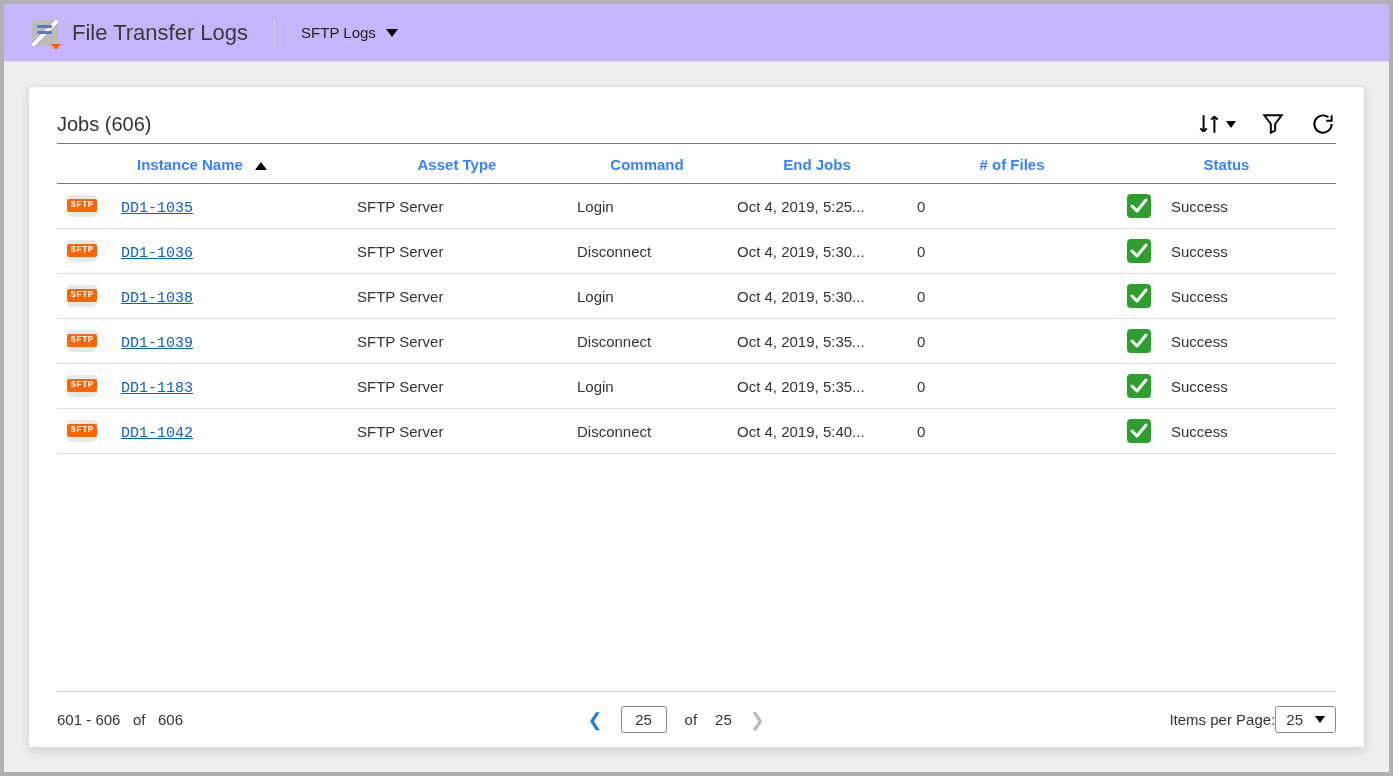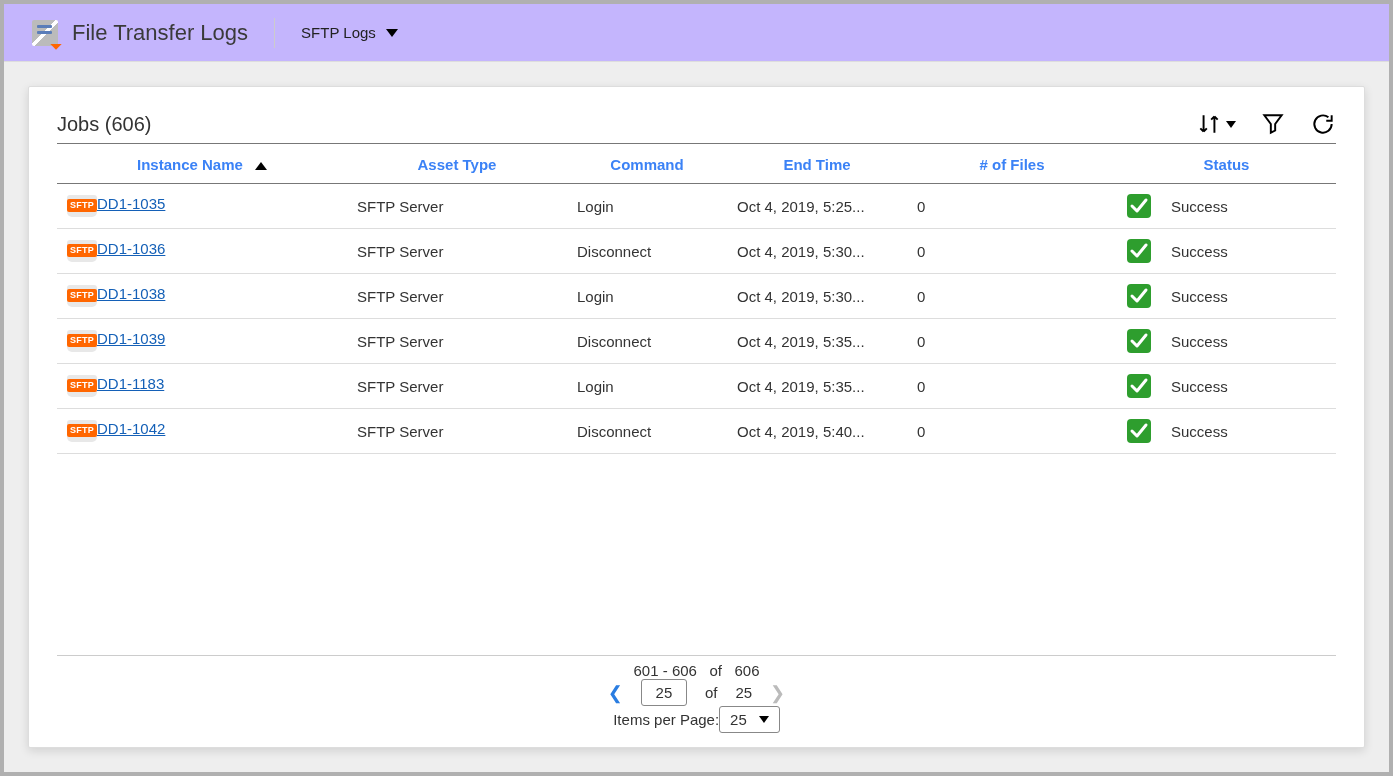--- a/index.html
+++ b/index.html
@@ -146,21 +146,21 @@
   tbody td{
     border-bottom:1px solid #ddd;
     padding:10px 10px;
     font-size:15px;
     color:#333;
     white-space:nowrap;
     overflow:hidden;
     text-overflow:ellipsis;
   }
   .row-instance{
-    display:flex; align-items:flex-start; gap:0;
+    display:flex; align-items:flex-end; gap:24px;font-family:Liberation Mono, monospace;
   }
   .sftp-badge{
     position:relative;
     width:30px;height:22px;
     background:#e8e8e8;
     border-radius:3px 3px 5px 5px;
   }
   .sftp-badge::before{
     content:"SFTP";
     position:absolute;
@@ -182,27 +182,26 @@
   .ok-box{
     width:24px;height:24px;
     background:var(--green);
     border-radius:4px;
     display:flex; align-items:center; justify-content:center;
   }
   .ok-box svg{stroke:#fff; fill:none; stroke-width:3; stroke-linecap:round; stroke-linejoin:round;}
   .pager{
     margin-top:auto;
     border-top:1px solid #ccc;
-    padding-top:6px;
+    padding-top:14px;
     display:flex;
     align-items:center;
     justify-content:space-between;
     font-size:15px;
     color:#333;
-    flex-direction:column;
   }
   .pager-center{
     display:flex; align-items:center; gap:18px;
   }
   .pg-box{
     border:1px solid #888;
     border-radius:3px;
     width:46px; text-align:center;
     padding:4px 4px;
     font-size:15px;
@@ -266,21 +265,21 @@
 
       <table>
         <thead>
           <tr>
             <th class="col-instance">
               <span>Instance Name</span>
               <span class="sort-tri"></span>
             </th>
             <th class="col-asset">Asset Type</th>
             <th class="col-cmd">Command</th>
-            <th class="col-end">End Time</th>
+            <th class="col-end">End Jobs</th>
             <th class="col-files"># of Files</th>
             <th class="col-status">Status</th>
           </tr>
         </thead>
         <tbody id="tbody">
             <tr>
               <td>
                 <div class="row-instance">
                   <span class="sftp-badge"></span>
                   <a href="#" class="link">DD1-1035</a>

